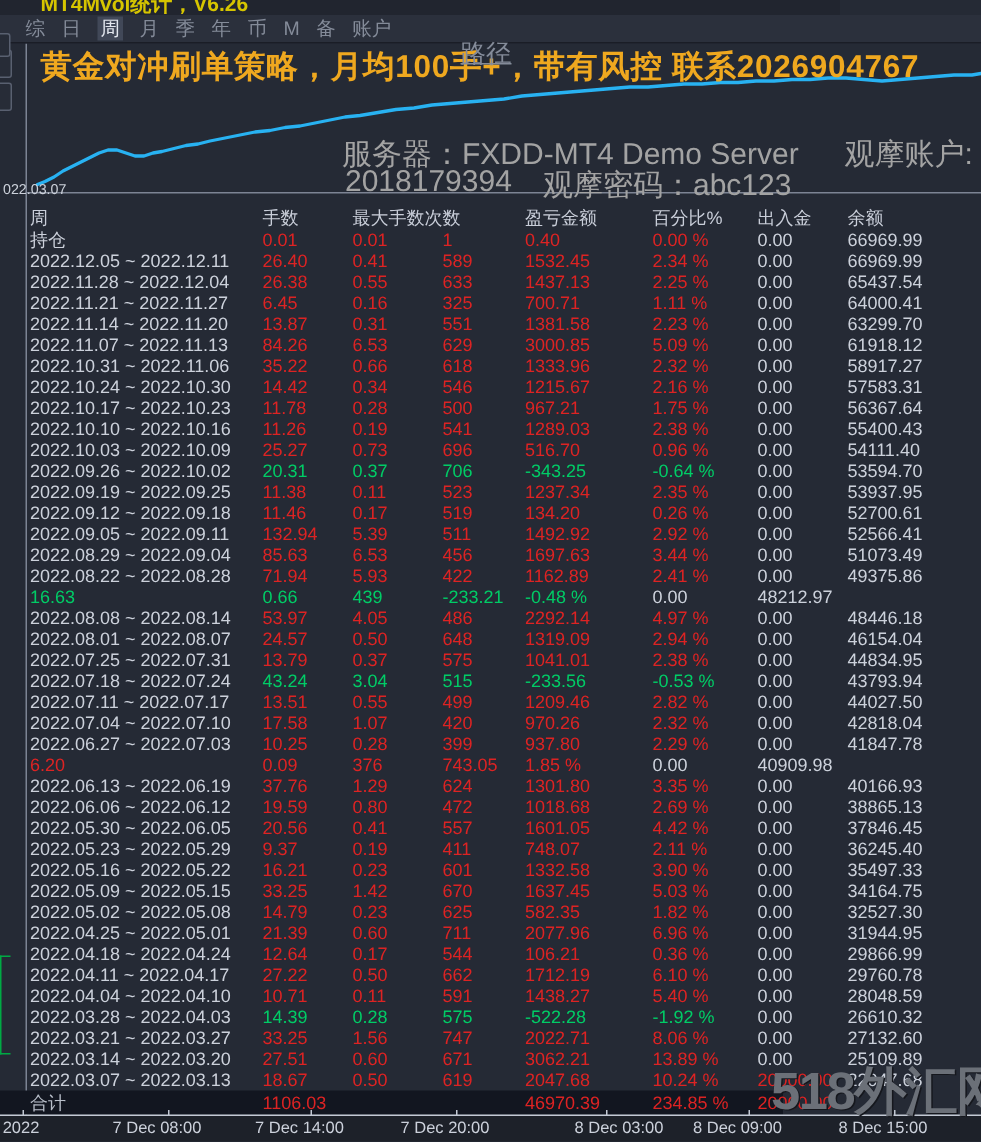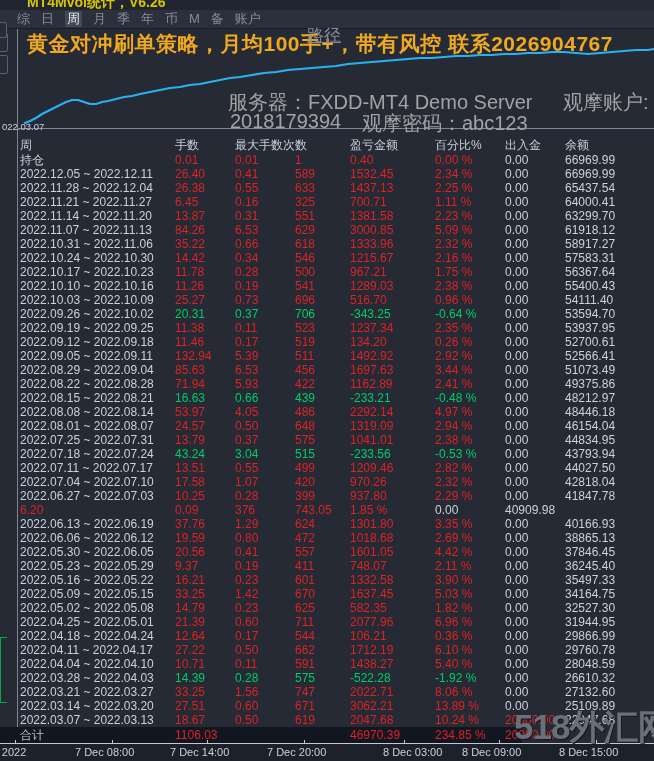--- a/index.html
+++ b/index.html
@@ -274,21 +274,20 @@
       <span class="c-date">2022.08.22 ~ 2022.08.28</span>
       <span class="num">71.94</span>
       <span class="num">5.93</span>
       <span class="num">422</span>
       <span class="num">1162.89</span>
       <span class="num">2.41 %</span>
       <span class="c-inout">0.00</span>
       <span class="c-bal">49375.86</span>
     </div>
     <div class="grid-row" data-trend="loss">
-      <span class="c-date">2022.08.15 ~ 2022.08.21</span>
       <span class="num">16.63</span>
       <span class="num">0.66</span>
       <span class="num">439</span>
       <span class="num">-233.21</span>
       <span class="num">-0.48 %</span>
       <span class="c-inout">0.00</span>
       <span class="c-bal">48212.97</span>
     </div>
     <div class="grid-row" data-trend="profit">
       <span class="c-date">2022.08.08 ~ 2022.08.14</span>

